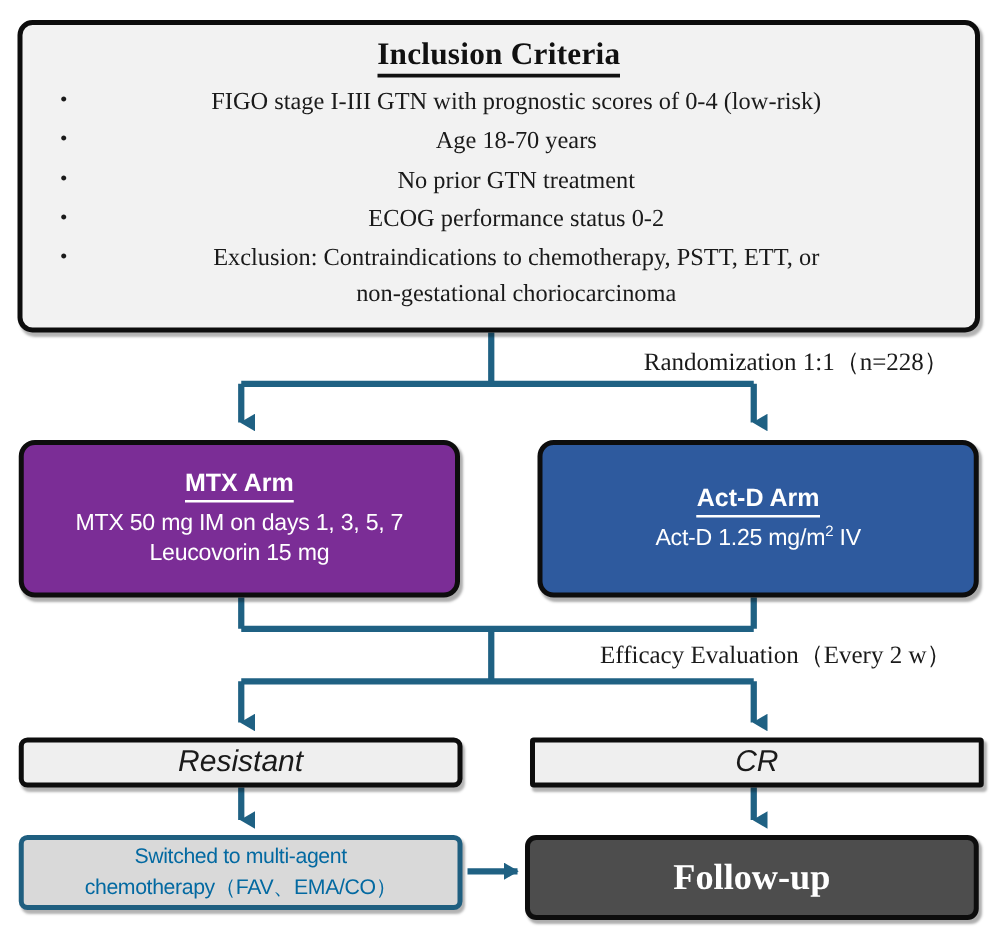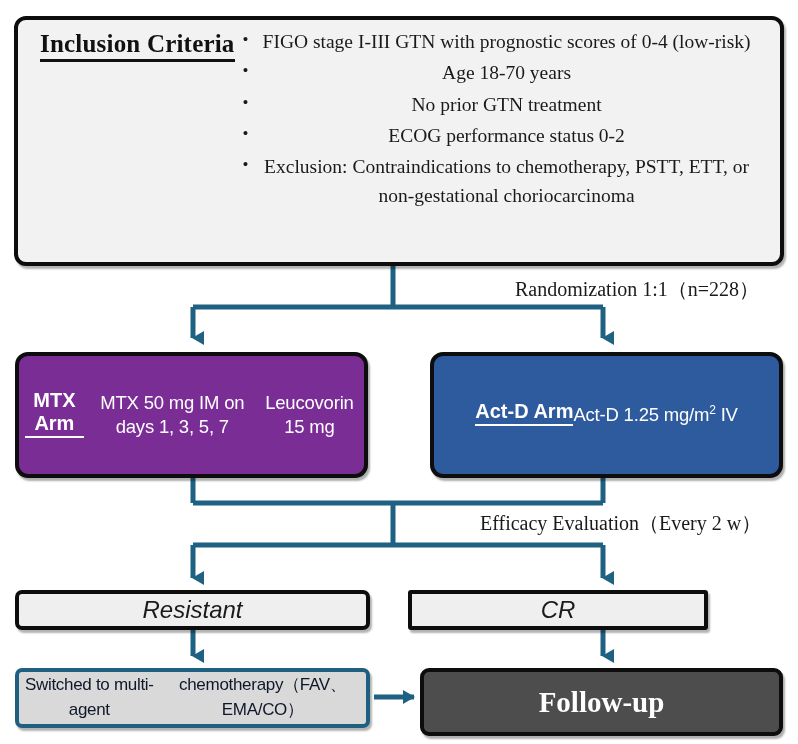--- a/index.html
+++ b/index.html
@@ -16,21 +16,21 @@
     height: 744px;
     background: #ffffff;
     overflow: hidden;
   }
 
   
   .box {
     position: absolute;
     box-sizing: border-box;
     display: flex;
-    flex-direction: row;
+    flex-direction: column;
     align-items: center;
     justify-content: center;
     text-align: center;
   }
 
   .box-criteria {
     left: 14px;
     top: 16px;
     width: 770px;
     height: 250px;
@@ -135,39 +135,39 @@
     font-size: 24px;
     color: #1a1a1a;
     font-style: italic;
   }
   .box-resistant {
     left: 15px;
     top: 590px;
     width: 355px;
   }
   .box-cr {
-    left: 408px;
+    left: 424px;
     top: 590px;
-    width: 300px;
+    width: 363px;
     border-radius: 3px;
   }
 
   
   .box-switch {
     left: 15px;
     top: 668px;
     width: 355px;
     height: 60px;
     background: #d9d9d9;
     border: 4px solid #1f5f80;
     border-radius: 7px;
     box-shadow: 2px 3px 2px rgba(0,0,0,0.30);
     font-family: "Liberation Sans", "DejaVu Sans", sans-serif;
     font-size: 17px;
-    color: #0f172a;
+    color: #0369a1;
     line-height: 1.45;
     letter-spacing: -0.3px;
   }
   .box-followup {
     left: 420px;
     top: 668px;
     width: 363px;
     height: 68px;
     background: #4d4d4d;
     border: 4px solid #0d0d0d;

